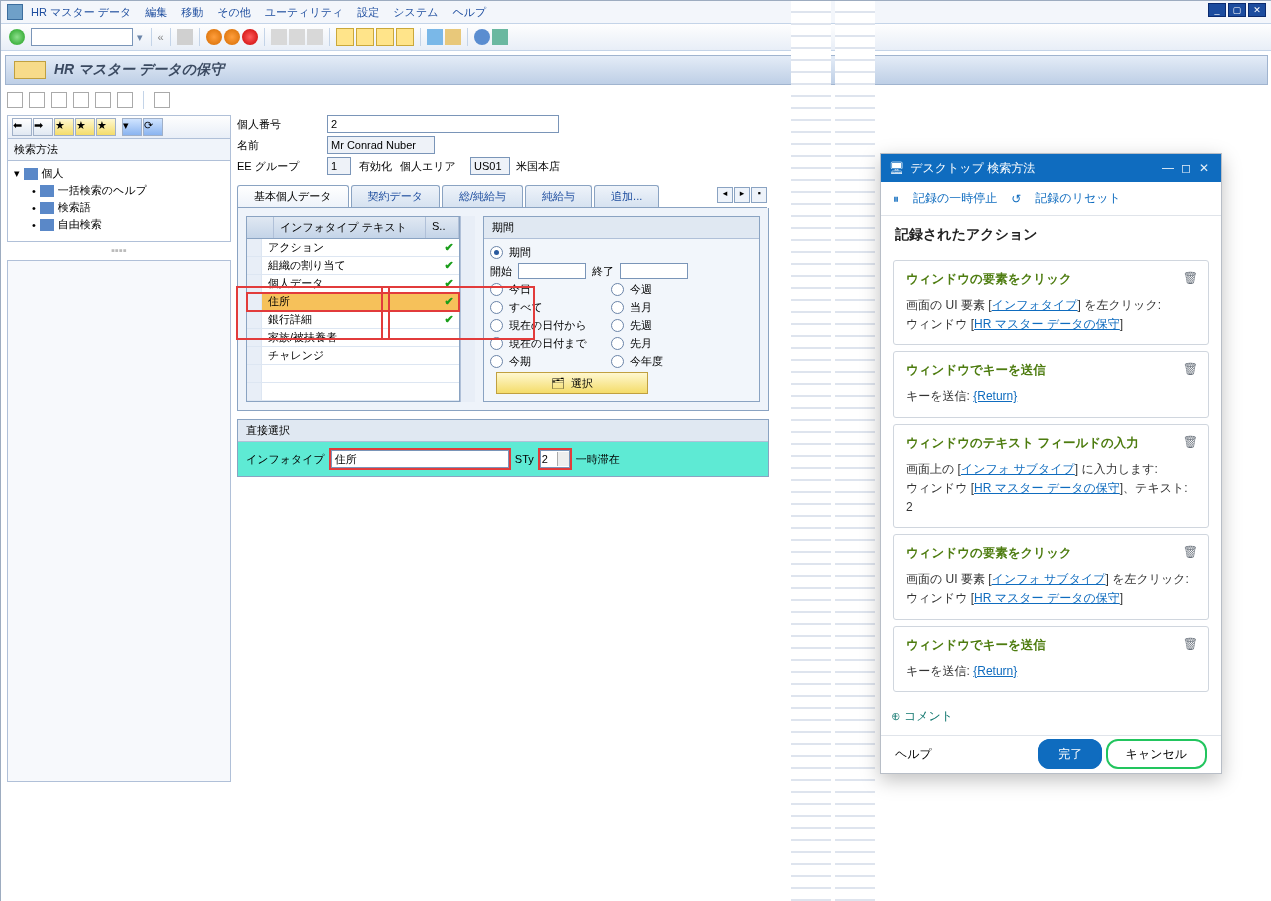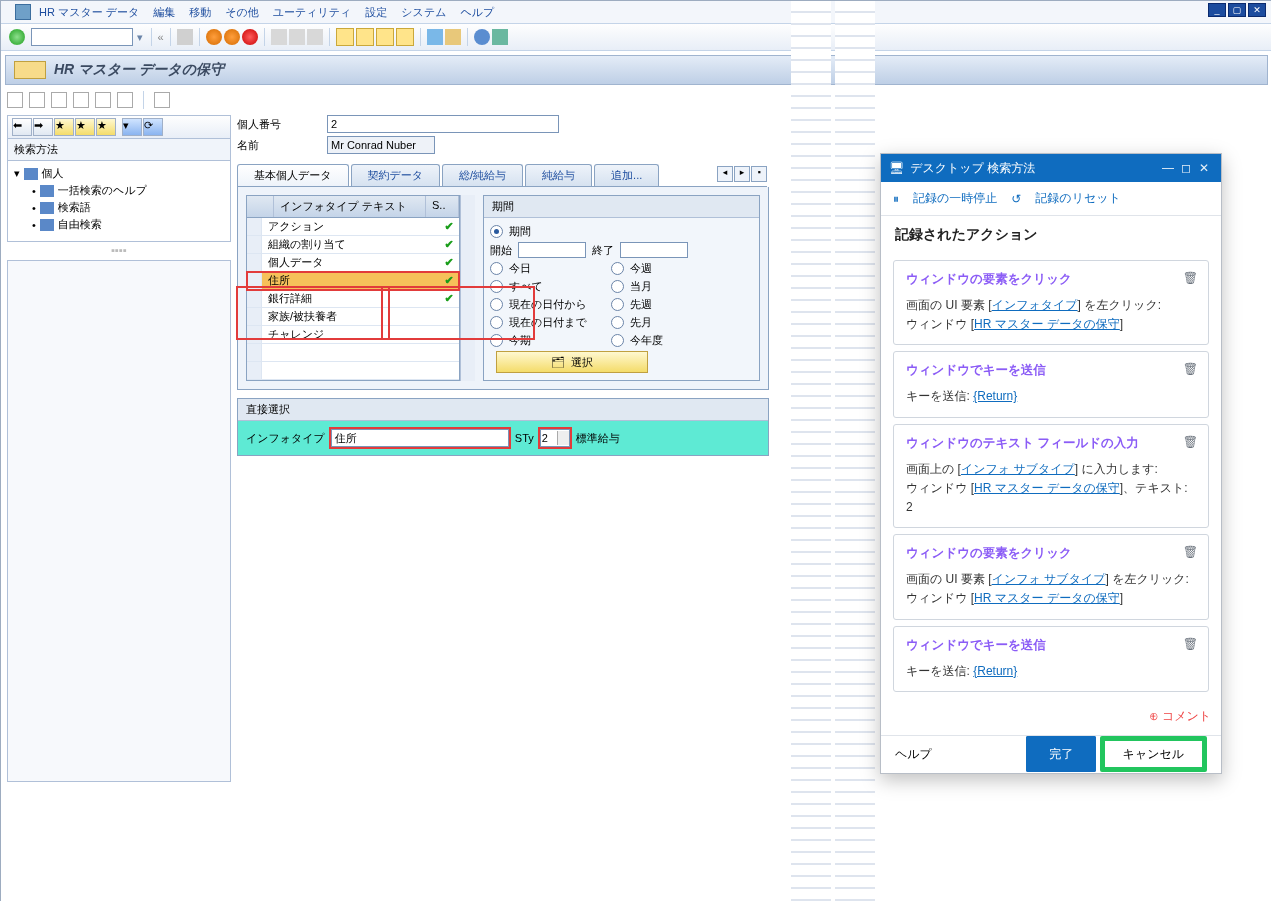--- a/index.html
+++ b/index.html
@@ -1,17 +1,17 @@
 <!DOCTYPE html>
 <html><head>
 <meta charset="utf-8">
 <style>
 html,body{margin:0;padding:0;font-family:"Arial","Hiragino Sans","Meiryo",sans-serif;font-size:11px;background:#fff;color:#000}
 .container{position:relative;width:1271px;height:901px;border:1px solid #9dacc0}
-.menubar{display:flex;align-items:center;height:22px;background:#f3f6fb;border-bottom:1px solid #c4d4e8;padding-left:14px}
+.menubar{display:flex;align-items:center;height:22px;background:#f3f6fb;border-bottom:1px solid #c4d4e8;padding-left:6px}
 .menubar .micon{width:14px;height:14px;background:#6fa0c8;border:1px solid #3c6e9e;margin-right:8px}
 .menu-item{color:#1c4c9e;margin-right:14px;cursor:default}
 .winctrl{position:absolute;right:6px;top:2px;display:flex;gap:2px}
 .winctrl div{width:16px;height:12px;background:#1c4c9e;color:#fff;font-size:9px;text-align:center;line-height:12px;border:1px solid #0a2a6e}
 .toolbar1{height:26px;background:linear-gradient(#fefefe,#e8eef7);border-bottom:1px solid #c4d4e8;display:flex;align-items:center;padding-left:8px;gap:2px}
 .tbtn{width:18px;height:18px;border:1px solid transparent}
 .tbtn.green{background:radial-gradient(circle,#8de08d,#2aa52a);border-radius:50%;width:14px;height:14px;margin-right:4px}
 .cmdbox{width:100px;height:16px;border:1px solid #7a95b8;background:#fff}
 .sep{width:1px;height:18px;background:#c4d4e8;margin:0 4px}
 .ico{width:16px;height:16px}
@@ -74,27 +74,27 @@
 .sty .pick{width:12px;height:14px;background:#eee;border-left:1px solid #aaa}
 .redsquare{position:absolute;border:2px solid #e23b3b}
 
 .recorder{position:absolute;right:50px;top:152px;width:340px;background:#fff;border:1px solid #b8bec7;box-shadow:0 6px 18px rgba(0,0,0,.25);font-size:12px}
 .rectitle{height:28px;background:#0f6cbf;color:#fff;display:flex;align-items:center;padding:0 8px}
 .rectitle .t{flex:1}
 .rectitle .wic{width:18px;text-align:center;font-size:12px;opacity:.9}
 .recbar{display:flex;align-items:center;gap:14px;padding:8px 12px;border-bottom:1px solid #e0e4ea;color:#0f6cbf}
 .recsec{padding:10px 14px;font-size:14px;font-weight:bold;color:#222}
 .card{margin:6px 12px;border:1px solid #d0d6de;border-radius:3px;padding:10px 12px;position:relative}
-.card .ct{font-weight:bold;margin-bottom:8px;font-size:12.5px;color:#8b5cf6}
+.card .ct{font-weight:bold;margin-bottom:8px;font-size:12.5px;color:#4d7c0f}
 .card .cb{font-size:12px;color:#333;line-height:1.6}
 .card .link{color:#0f6cbf;text-decoration:underline;cursor:pointer}
 .card .trash{position:absolute;right:10px;top:10px;color:#6a727c}
-.addc{color:#ef4444;text-align:right;padding:10px;cursor:pointer}
+.addc{color:#0f766e;text-align:left;padding:10px;cursor:pointer}
 .recftr{display:flex;align-items:center;justify-content:space-between;padding:10px 14px;border-top:1px solid #e0e4ea}
-.btn{padding:6px 18px;border:5px solid #22c55e;background:#fff;border-radius:2px;cursor:pointer}
+.btn{padding:6px 18px;border:2px solid #22c55e;background:#fff;border-radius:12px;cursor:pointer}
 .btn.pri{background:#0f6cbf;color:#fff;border-color:#0f6cbf}
 .ripline{position:absolute;top:0;bottom:0;width:40px;background:repeating-linear-gradient(180deg,#fff 0 10px,#dee4ee 10px 12px);}
 .ripline.l{left:790px}
 .ripline.r{left:834px}
 </style>
 </head>
 <body>
 
 <div class="container">
   <div class="menubar">
@@ -184,20 +184,28 @@
 
     <div class="rightpane">
       <div class="formrow">
           <span class="flabel">個人番号</span>
           <div class="fbox" style="width:224px">2</div>
         </div>
       <div class="formrow">
           <span class="flabel">名前</span>
           <div class="fbox ro" style="width:100px">Mr Conrad Nuber</div>
         </div>
+      <div class="formrow">
+        <span class="flabel">EE グループ</span>
+        <div class="fbox ro" style="width:16px">1</div>
+        <span style="margin:0 8px">有効化</span>
+        <span style="width:70px">個人エリア</span>
+        <div class="fbox ro" style="width:32px">US01</div>
+        <span style="margin-left:6px">米国本店</span>
+      </div>
 
       <div class="tabstrip" style="width:530px">
         <div class="tab act">基本個人データ</div>
         <div class="tab">契約データ</div>
         <div class="tab">総/純給与</div>
         <div class="tab">純給与</div>
         <div class="tab">追加...</div>
         <div class="tabnav">
           <div>◂</div>
           <div>▸</div>
@@ -316,21 +324,21 @@
       <div class="direct" style="width:530px">
         <div class="dhdr">直接選択</div>
         <div class="dbody">
           <span>インフォタイプ</span>
           <div class="fbox redbox" style="width:170px">住所</div>
           <span>STy</span>
           <div class="sty redbox">
               <input value="2" style="">
               <div class="pick"></div>
             </div>
-          <span>標準給与</span>
+          <span>一時滞在</span>
         </div>
       </div>
 
       <div class="redsquare" style="left:235px;top:285px;width:150px;height:50px"></div>
       <div class="redsquare" style="left:380px;top:285px;width:150px;height:50px"></div>
     </div>
   </div>
 
   <div class="ripline l"></div>
   <div class="ripline r"></div>

